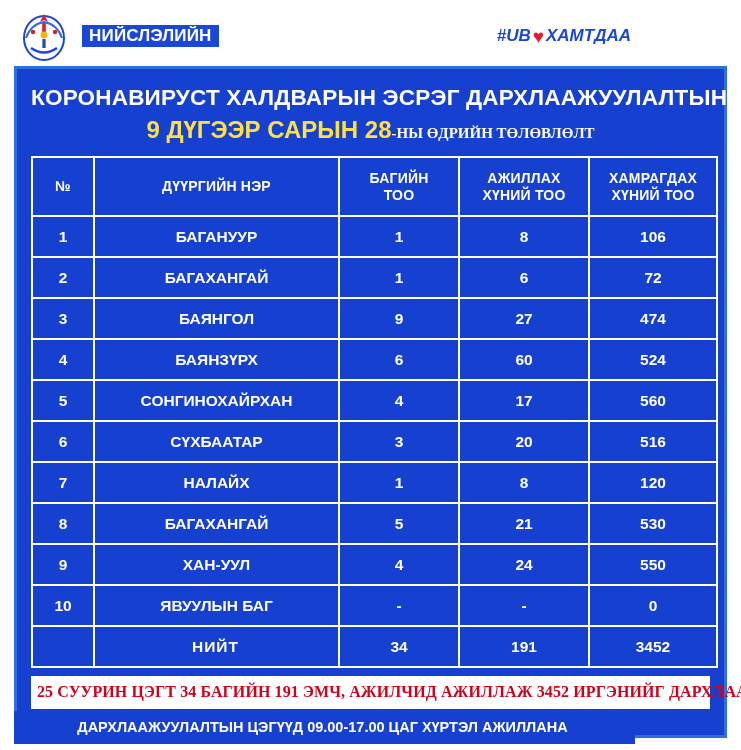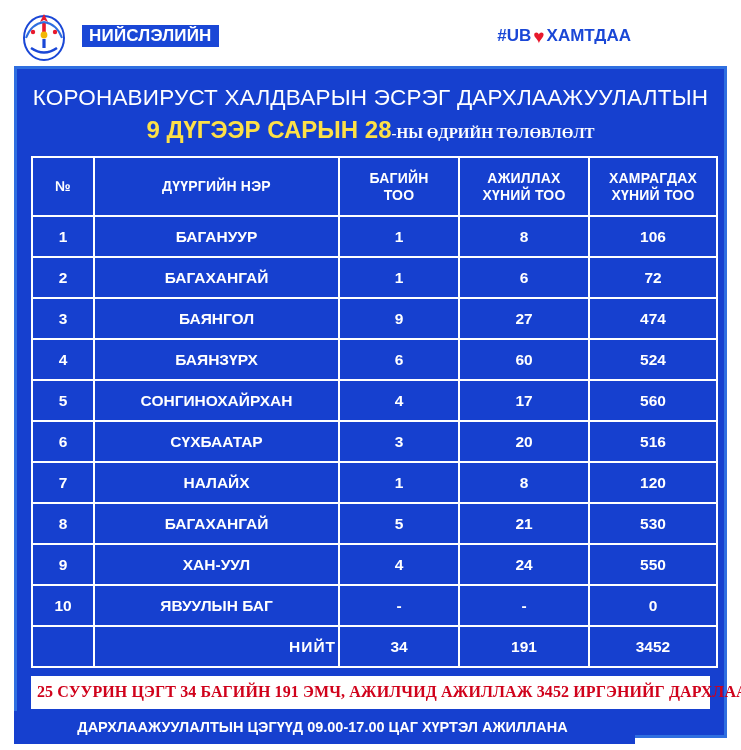--- a/index.html
+++ b/index.html
@@ -38,36 +38,37 @@
     font-size: 17px;
     letter-spacing: .2px;
     padding: 2px 7px 3px 7px;
     white-space: nowrap;
   }
   .hashtag {
     display: flex; align-items: center; gap: 2px;
     font-weight: bold; font-size: 17px;
     color: #1a47d6;
     padding-right: 4px;
+    font-style: italic;
   }
   .hashtag .heart { color: #e8192c; font-size: 19px; position: relative; top: 1px; }
 
   
   .poster {
     position: absolute;
     left: 14px; top: 66px;
     width: 713px; height: 672px;
     background: #1640cf;
     border: 3px solid #2f6fe0;
     padding: 12px 14px 10px 14px;
   }
   .title-block { text-align: center; padding: 4px 0 8px 0; }
   .title-main {
     color: #ffffff;
-    font-weight: normal;
+    font-weight: bold;
     font-size: 22.5px;
     letter-spacing: .2px;
     line-height: 1.15;
     white-space: nowrap;
   }
   .title-sub {
     margin-top: 5px;
     font-weight: bold;
     font-size: 22px;
     color: #ffffff;
@@ -101,21 +102,21 @@
     height: 41px;
     padding: 2px;
   }
   td.name, th.name { text-align: left; padding-left: 22px; font-size: 16px; }
   .col-no    { width: 62px; }
   .col-name  { width: 245px; }
   .col-teams { width: 120px; }
   .col-staff { width: 130px; }
   .col-cover { width: 128px; }
   tr.total td { font-size: 17px; height: 43px; }
-  tr.total td.name { text-align: right; padding-left: 0; letter-spacing: 1px; }
+  tr.total td.name { text-align: center; padding-left: 0; letter-spacing: 1px; }
 
   
   .strip-white {
     margin-top: 8px;
     background: #ffffff;
     border: 2px solid #ffffff;
     text-align: center;
     padding: 5px 4px 6px 4px;
   }
   .strip-white .txt {

